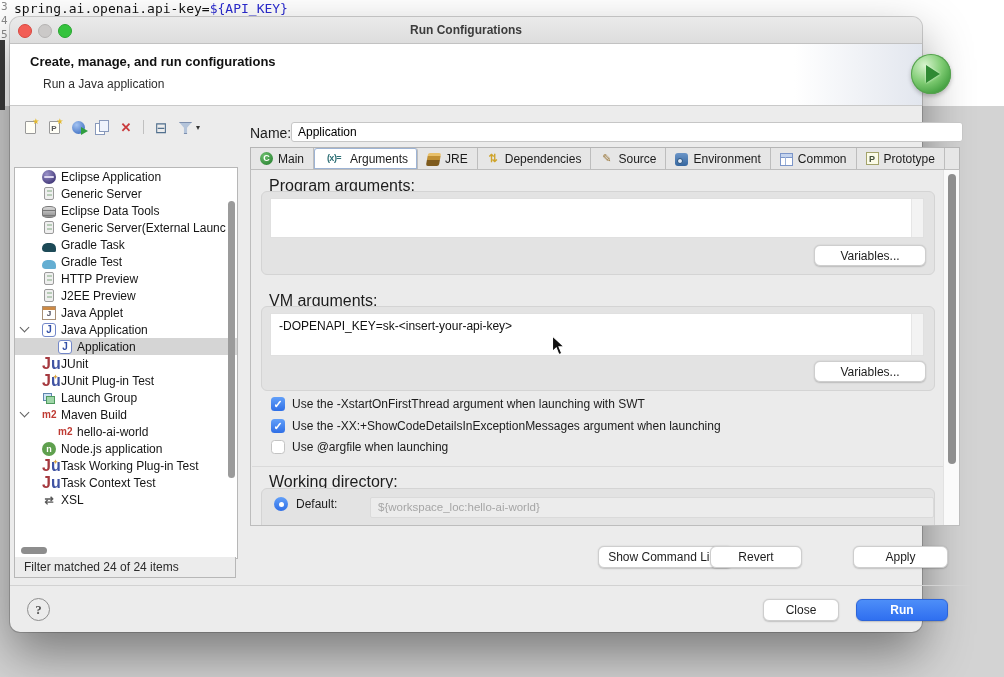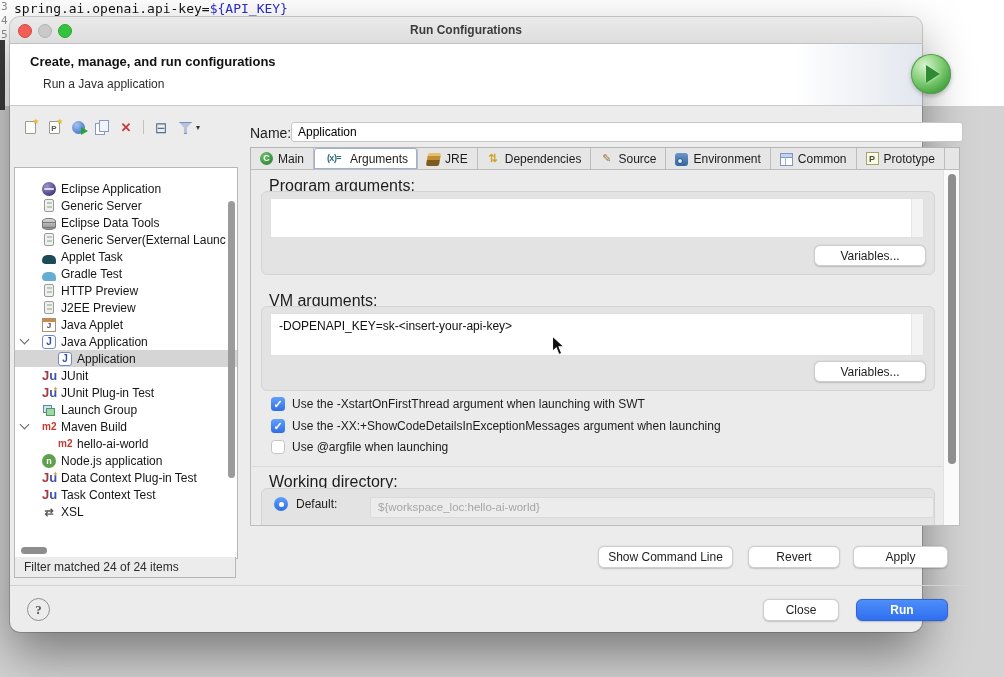--- a/index.html
+++ b/index.html
@@ -102,21 +102,21 @@
   .ic-database::after{content:"";position:absolute;left:0;right:0;top:3px;height:4px;border-top:1px solid #787878;border-bottom:1px solid #787878;}
   .ic-server{width:10px;height:13px;margin:0 2px;background:#efefef;border:1px solid #9a9a9a;border-radius:2px;box-sizing:border-box;}
   .ic-server::after{content:"";position:absolute;left:1.5px;right:1.5px;top:2px;height:7px;
                     background:repeating-linear-gradient(#b8ccb8 0 2px,transparent 2px 4px);}
   .ic-gradle-dark,.ic-gradle-light{height:9px;top:2.5px;border-radius:7px 7px 2px 5px;background:#1d4a57;}
   .ic-gradle-light{background:#64aed2;}
   .ic-applet{background:#fff;border:1px solid #a89078;box-sizing:border-box;}
   .ic-applet::before{content:"";position:absolute;top:0;left:0;right:0;height:3px;background:#cd8a45;}
   .ic-applet::after{content:"J";position:absolute;left:0;right:0;top:2px;font:bold 8px/10px "Liberation Sans",sans-serif;color:#445;}
   .ic-java{background:#fff;border:1px solid #7388c9;border-radius:3px;color:#3350a7;font-weight:bold;box-sizing:border-box;line-height:12px;}
-  .ic-junit,.ic-junit-plugin{font-weight:bold;font-size:13px;}
+  .ic-junit,.ic-junit-plugin{font-weight:bold;font-size:16px;}
   .ic-junit b,.ic-junit-plugin b{font-style:normal;}
   .ic-junit-plugin::after{content:"✦";position:absolute;top:-4px;right:-2px;font-size:6px;color:#d9a13a;}
   .ic-launch-group::before{content:"";position:absolute;left:1px;top:2px;width:7px;height:6px;background:#cfe3f5;border:1px solid #5f87ad;}
   .ic-launch-group::after{content:"";position:absolute;left:4px;top:5px;width:7px;height:6px;background:#9fd6a8;border:1px solid #4e9a5e;}
   .ic-npm{background:#b8352c;border-radius:2px;color:#fff;font-weight:bold;font-size:6px;line-height:14px;letter-spacing:0;}
   .ic-maven{color:#bf3a32;font-weight:bold;font-size:10px;}
   .ic-node{background:#5fa04e;border-radius:50%;color:#fff;font-weight:bold;font-size:9px;}
   .ic-osgi{width:10px;height:10px;top:1px;margin:0 2px;border:2px solid #8a6d3b;border-radius:50%;box-sizing:border-box;}
   .ic-osgi::before{content:"";position:absolute;left:-4px;right:-4px;top:2.5px;height:1.5px;background:#8a6d3b;}
   .ic-osgi::after{content:"";position:absolute;top:-4px;bottom:-4px;left:2.5px;width:1.5px;background:#8a6d3b;}
@@ -202,21 +202,21 @@
         <span class="tb-sep"></span>
         <span class="tbi">
           <span class="ic ic-collapse-all">⊟</span>
         </span>
         <span class="tbi">
           <span class="ic ic-filter"></span>
         </span>
         <span class="tb-caret">▾</span>
       </div>
     <div class="abs tree-box">
-      <div style="padding-top:12px;">
+      <div style="padding-top:0;">
           <div class="trow">
             <span class="chev-slot"></span>
             <span class="t-spacer" style="width: 12px;"></span>
             <span class="ic ic-eclipse"></span>
             <span class="lbl">Eclipse Application</span>
           </div>
           <div class="trow">
             <span class="chev-slot"></span>
             <span class="t-spacer" style="width: 12px;"></span>
             <span class="ic ic-server"></span>
@@ -231,21 +231,21 @@
           <div class="trow">
             <span class="chev-slot"></span>
             <span class="t-spacer" style="width: 12px;"></span>
             <span class="ic ic-server"></span>
             <span class="lbl">Generic Server(External Launc</span>
           </div>
           <div class="trow">
             <span class="chev-slot"></span>
             <span class="t-spacer" style="width: 12px;"></span>
             <span class="ic ic-gradle-dark"></span>
-            <span class="lbl">Applet Task</span>
+            <span class="lbl">Gradle Task</span>
           </div>
           <div class="trow">
             <span class="chev-slot"></span>
             <span class="t-spacer" style="width: 12px;"></span>
             <span class="ic ic-gradle-light"></span>
             <span class="lbl">Gradle Test</span>
           </div>
           <div class="trow">
             <span class="chev-slot"></span>
             <span class="t-spacer" style="width: 12px;"></span>
@@ -313,21 +313,21 @@
           <div class="trow">
             <span class="chev-slot"></span>
             <span class="t-spacer" style="width: 12px;"></span>
             <span class="ic ic-node">n</span>
             <span class="lbl">Node.js application</span>
           </div>
           <div class="trow">
             <span class="chev-slot"></span>
             <span class="t-spacer" style="width: 12px;"></span>
             <span class="ic ic-junit-plugin"><b style="color:#a5393f">J</b><b style="color:#4054a3">u</b></span>
-            <span class="lbl">Data Context Plug-in Test</span>
+            <span class="lbl">Task Working Plug-in Test</span>
           </div>
           <div class="trow">
             <span class="chev-slot"></span>
             <span class="t-spacer" style="width: 12px;"></span>
             <span class="ic ic-junit"><b style="color:#a5393f">J</b><b style="color:#4054a3">u</b></span>
             <span class="lbl">Task Context Test</span>
           </div>
           <div class="trow">
             <span class="chev-slot"></span>
             <span class="t-spacer" style="width: 12px;"></span>
@@ -415,21 +415,21 @@
         </div>
         <div class="wd-input">${workspace_loc:hello-ai-world}</div>
       </div>
 
       <div class="abs c-vtrack"></div>
       <div class="abs c-vthumb"></div>
     </div>
 
     <div>
         <div class="btn abs" style="left: 588px; top: 529px; width: 133px; height: 20px;">Show Command Line</div>
-        <div class="btn abs" style="left: 738px; top: 529px; width: 90px; height: 20px;">Revert</div>
+        <div class="btn abs" style="left: 700px; top: 529px; width: 90px; height: 20px;">Revert</div>
         <div class="btn abs" style="left: 843px; top: 529px; width: 93px; height: 20px;">Apply</div>
       </div>
 
     <div class="abs footer-sep"></div>
     <div class="abs help-btn">?</div>
     <div class="abs btn" style="left:753px;top:582px;width:74px;height:20px;">Close</div>
     <div class="abs btn primary" style="left:846px;top:582px;width:90px;height:20px;">Run</div>
   </div>
 
   <svg class="abs cursor" width="15" height="22" viewBox="0 0 15 22">

